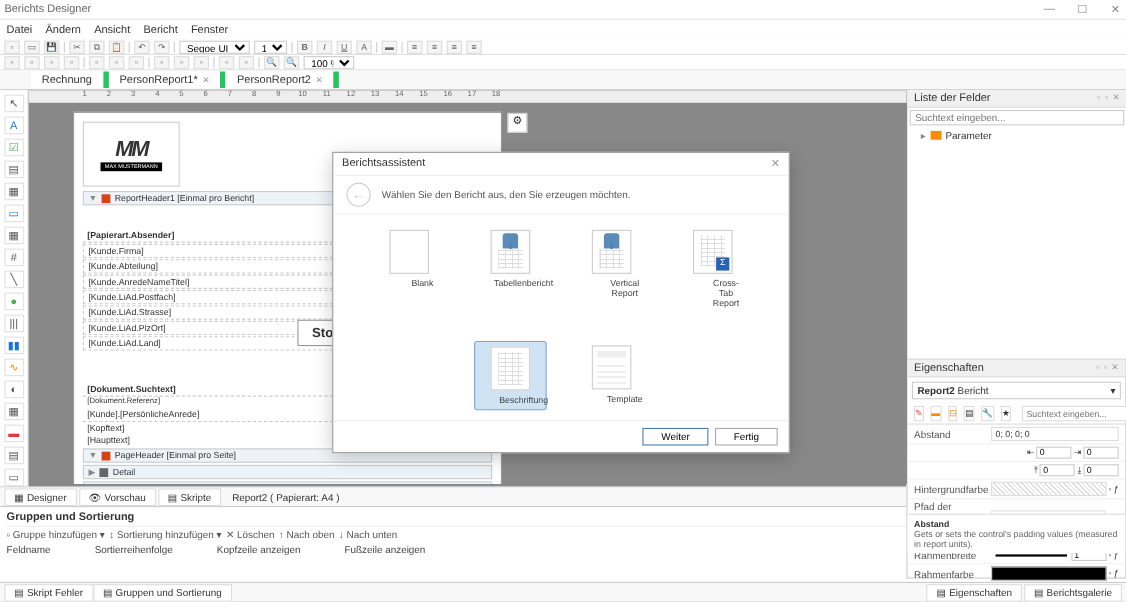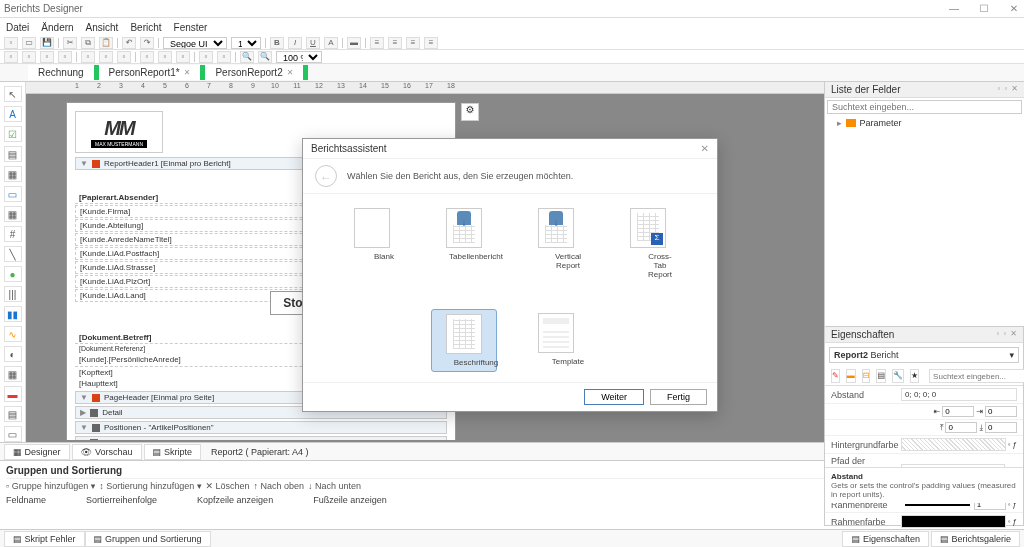--- a/index.html
+++ b/index.html
@@ -33,21 +33,21 @@
   .lt-btn.blue { color: #1976d2; }
   .lt-btn.green { color: #4caf50; }
   .lt-btn.red { color: #e53935; }
   .lt-btn.orange { color: #fb8c00; }
   
   .design-area { flex: 1; background: #888; position: relative; overflow: hidden; }
   .ruler-h { height: 12px; background: #eee; border-bottom: 1px solid #ccc; display: flex; font-size: 7px; padding-left: 40px; }
   .ruler-h span { width: 22px; text-align: center; color: #666; }
   .canvas-wrap { background: #888; padding: 8px 40px; height: 346px; overflow: auto; }
   .report-page { width: 390px; background: #fff; border: 1px solid #999; min-height: 330px; padding: 8px; font-size: 9px; position: relative; }
-  .logo-box { width: 88px; height: 42px; border: 1px solid #ccc; display: flex; flex-direction: column; align-items: center; justify-content: center; background: #fff; margin-bottom: 4px; }
+  .logo-box { width: 88px; height: 59px; border: 1px solid #ccc; display: flex; flex-direction: column; align-items: center; justify-content: center; background: #fff; margin-bottom: 4px; }
   .logo-mm { font-weight: 900; font-size: 20px; font-style: italic; letter-spacing: -2px; }
   .logo-sub { font-size: 5px; background: #000; color: #fff; padding: 1px 4px; }
   .band-header { background: #eef3f8; border: 1px solid #ccc; font-size: 8px; padding: 1px 4px; margin: 2px 0; display: flex; align-items: center; gap: 4px; }
   .band-header .arrow { color: #888; }
   .band-icon { width: 8px; height: 8px; background: #d84315; display: inline-block; }
   .field-row { border: 1px dashed #ccc; padding: 1px 4px; font-size: 8px; margin: 1px 0; position: relative; }
   .field-row::after { content: '•'; position: absolute; right: 2px; top: 0; color: #fb8c00; font-size: 10px; }
   .section-label { font-weight: bold; font-size: 8px; border-bottom: 1px dashed #ccc; padding: 1px 4px; }
   .storno-box { position: absolute; right: 120px; top: 188px; border: 1px solid #999; padding: 4px 12px; font-size: 12px; font-weight: bold; background: #fff; }
   .gear-btn { position: absolute; right: -24px; top: 0; width: 18px; height: 18px; border: 1px solid #ccc; background: #fff; font-size: 10px; text-align: center; }
@@ -263,21 +263,21 @@
         <div class="field-row">[Kunde.Firma]</div>
         <div class="field-row">[Kunde.Abteilung]</div>
         <div class="field-row">[Kunde.AnredeNameTitel]</div>
         <div class="field-row">[Kunde.LiAd.Postfach]</div>
         <div class="field-row">[Kunde.LiAd.Strasse]</div>
         <div class="field-row">[Kunde.LiAd.PlzOrt]</div>
         <div class="field-row">[Kunde.LiAd.Land]</div>
         <div class="storno-box">Storno</div>
         <div style="height:20px"></div>
         <div style="text-align:right; padding-right:100px; font-size:8px">Kunc</div>
-        <div class="section-label">[Dokument.Betreff]</div>
+        <div class="section-label">[Dokument.Suchtext]</div>
         <div style="font-size:7px; padding:1px 4px">[Dokument.Referenz]</div>
         <div style="font-size:8px; padding:2px 4px; border-bottom:1px dashed #ccc">[Kunde].[PersönlicheAnrede]</div>
         <div style="font-size:8px; padding:1px 4px">[Kopftext]</div>
         <div style="font-size:8px; padding:1px 4px">[Haupttext]</div>
         <div class="band-header">
             <span class="arrow">▼</span>
             <span class="band-icon"></span>
             <span>PageHeader [Einmal pro Seite]</span>
           </div>
         <div class="band-header">

